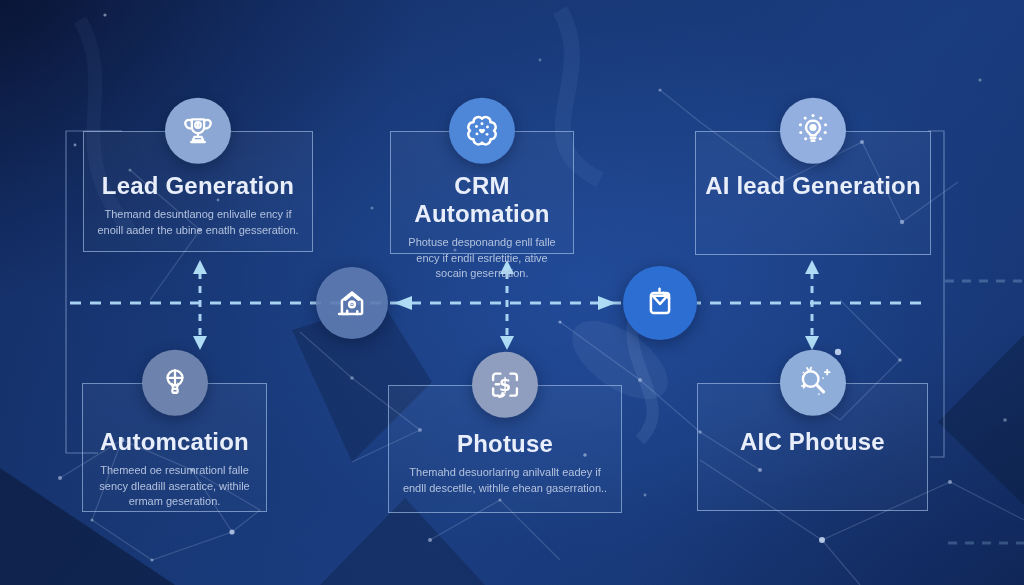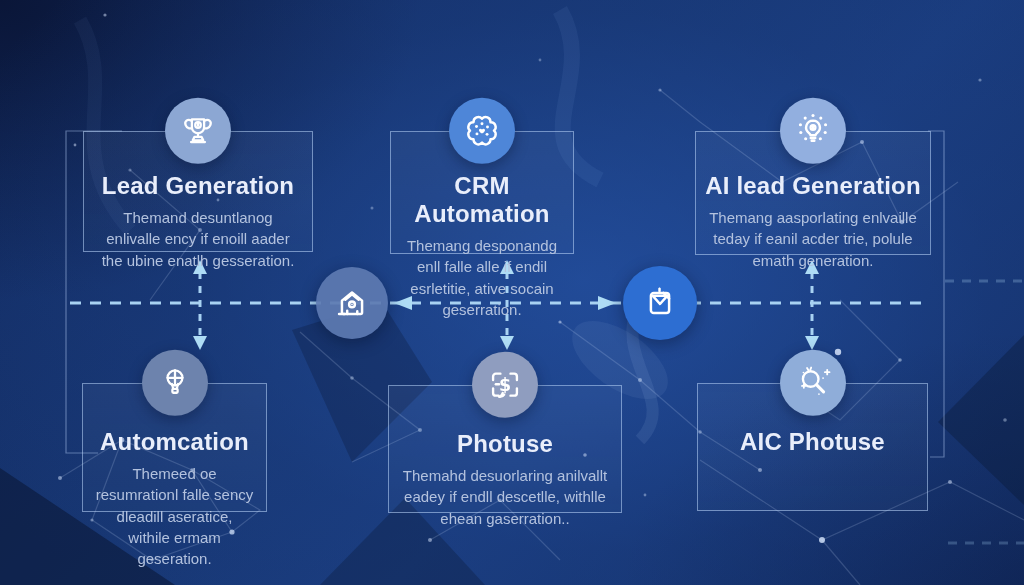--- a/index.html
+++ b/index.html
@@ -18,21 +18,21 @@
     position:absolute;box-sizing:border-box;text-align:center;
     border:1px solid rgba(186,214,250,.55);
     background:linear-gradient(180deg,rgba(190,215,255,.055),rgba(190,215,255,.025));
   }
   .card h2{
     margin:0;padding:0 6px;font-size:24px;font-weight:600;letter-spacing:.2px;color:#e9eefb;
   }
   .card.toprow{padding-top:40px;}
   .card.bottomrow{padding-top:44px;}
   .card p{
-    margin:7px 0 0;padding:0 12px;font-size:15px;line-height:1.42;color:#b3c2de;
+    margin:7px 0 0;padding:0 12px;font-size:11px;line-height:1.42;color:#b3c2de;
   }
   .badge{
     position:absolute;left:50%;top:0;transform:translate(-50%,-52%);
     width:66px;height:66px;border-radius:50%;
     display:flex;align-items:center;justify-content:center;
     box-shadow:0 4px 14px rgba(5,15,40,.35);
   }
   .hub{
     position:absolute;border-radius:50%;
     display:flex;align-items:center;justify-content:center;
@@ -189,21 +189,21 @@
           <circle cx="24" cy="16.5" r="1.6"></circle>
             <circle cx="30" cy="20" r="1.6"></circle>
           <circle cx="29.5" cy="28" r="1.6"></circle>
             <circle cx="18.5" cy="27.5" r="1.6"></circle>
           <circle cx="18" cy="19.5" r="1.6"></circle>
           <path d="M24 22.8 c-1.2 -1.8 -3.8 -0.8 -3.2 1.2 .4 1.3 2 2.4 3.2 3.2 1.2 -.8 2.8 -1.9 3.2 -3.2 .6 -2 -2 -3 -3.2 -1.2 z"></path>
         </g>
       </svg>
     </div>
     <h2>CRM Automation</h2>
-    <p>Themang desponandg enll falle alle if endil esrletitie, ative socain geserration.</p>
+    <p>Photuse desponandg enll falle ency if endil esrletitie, ative socain geserration.</p>
   </section>
 
   <section class="card toprow" style="left:695px;top:131px;width:236px;height:124px">
     <div class="badge bg-bulbdots">
       <svg width="44" height="44" viewBox="0 0 48 48" class="icon-stroke">
         <path d="M24 13 a7.5 7.5 0 0 1 4.2 13.7 c-.9 .6 -1.4 1.5 -1.4 2.3 h-5.6 c0 -.8 -.5 -1.7 -1.4 -2.3 A7.5 7.5 0 0 1 24 13 z"></path>
         <path d="M21.5 32 h5 M22.5 35 h3"></path>
         <circle cx="24" cy="20.5" r="2.6"></circle>
         <path d="M24 19.5 v2.4"></path>
         <g fill="#fff" stroke="none">
@@ -213,21 +213,20 @@
             <circle cx="37.3" cy="26" r="1.7"></circle>
           <circle cx="32" cy="32.8" r="1.7"></circle>
             <circle cx="16" cy="32.8" r="1.7"></circle>
           <circle cx="10.7" cy="26" r="1.7"></circle>
             <circle cx="10.3" cy="17.5" r="1.7"></circle>
           <circle cx="15.5" cy="10.3" r="1.7"></circle>
         </g>
       </svg>
     </div>
     <h2>AI lead Generation</h2>
-    <p>Themang aasporlating enlvaille teday if eanil acder trie, polule emath generation.</p>
   </section>
 
   <section class="card bottomrow" style="left:82px;top:383px;width:185px;height:129px">
     <div class="badge bg-balloon">
       <svg width="42" height="42" viewBox="0 0 48 48" class="icon-stroke">
         <circle cx="24" cy="18.5" r="8.5"></circle>
         <path d="M24 10 v17"></path>
         <path d="M15.5 18.5 h17"></path>
         <path d="M20.5 25.5 L22 31 M27.5 25.5 L26 31"></path>
         <rect x="21" y="31" width="6" height="4.5" rx="1"></rect>

